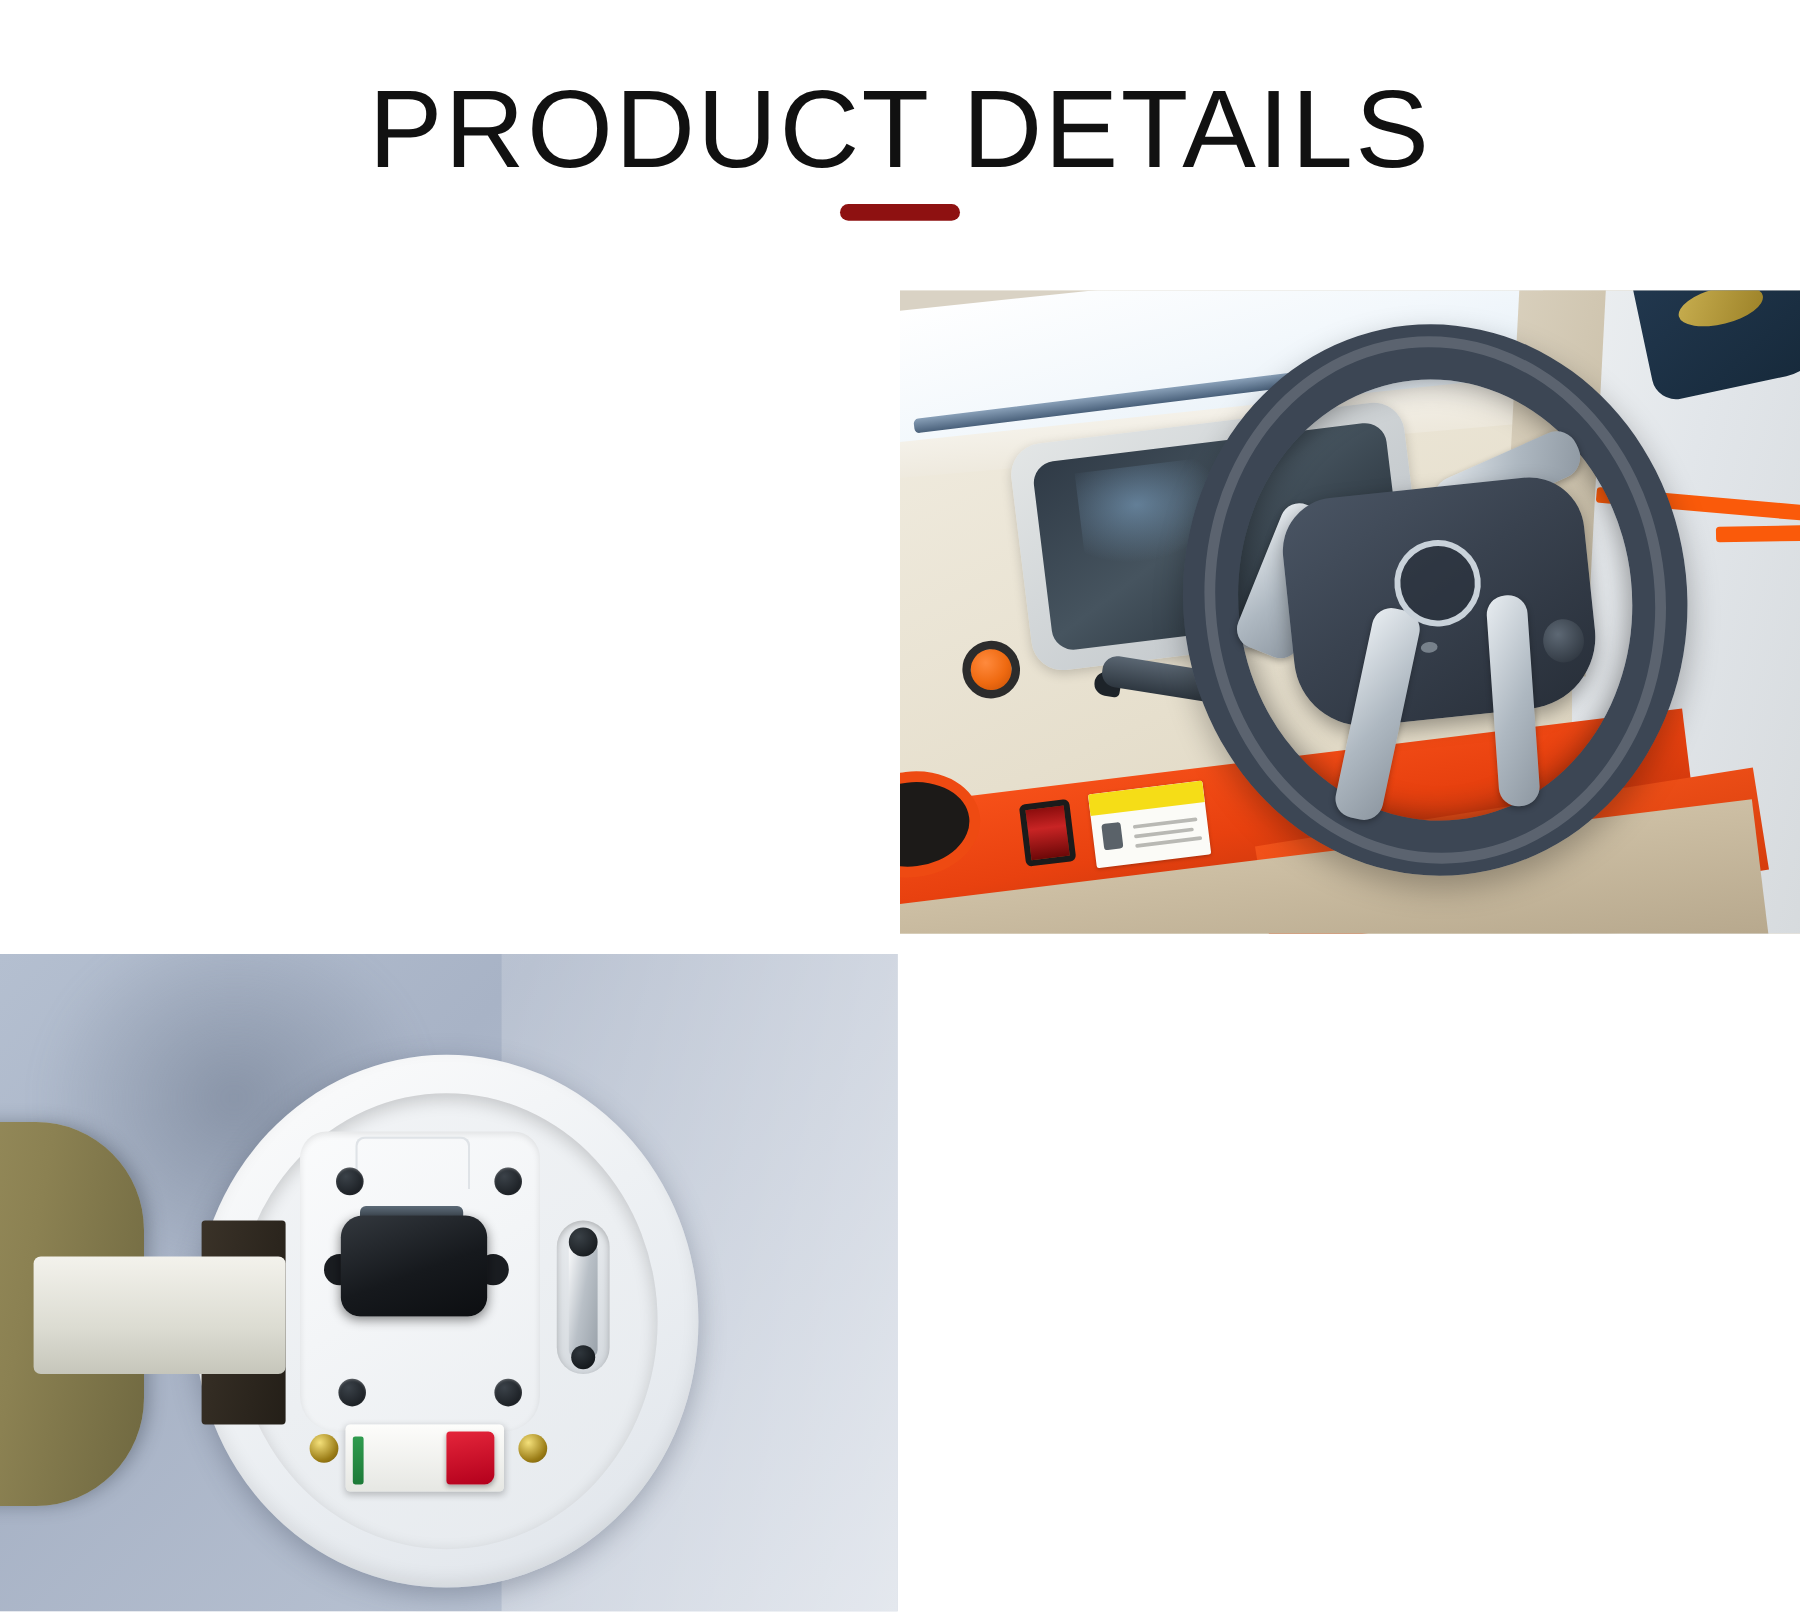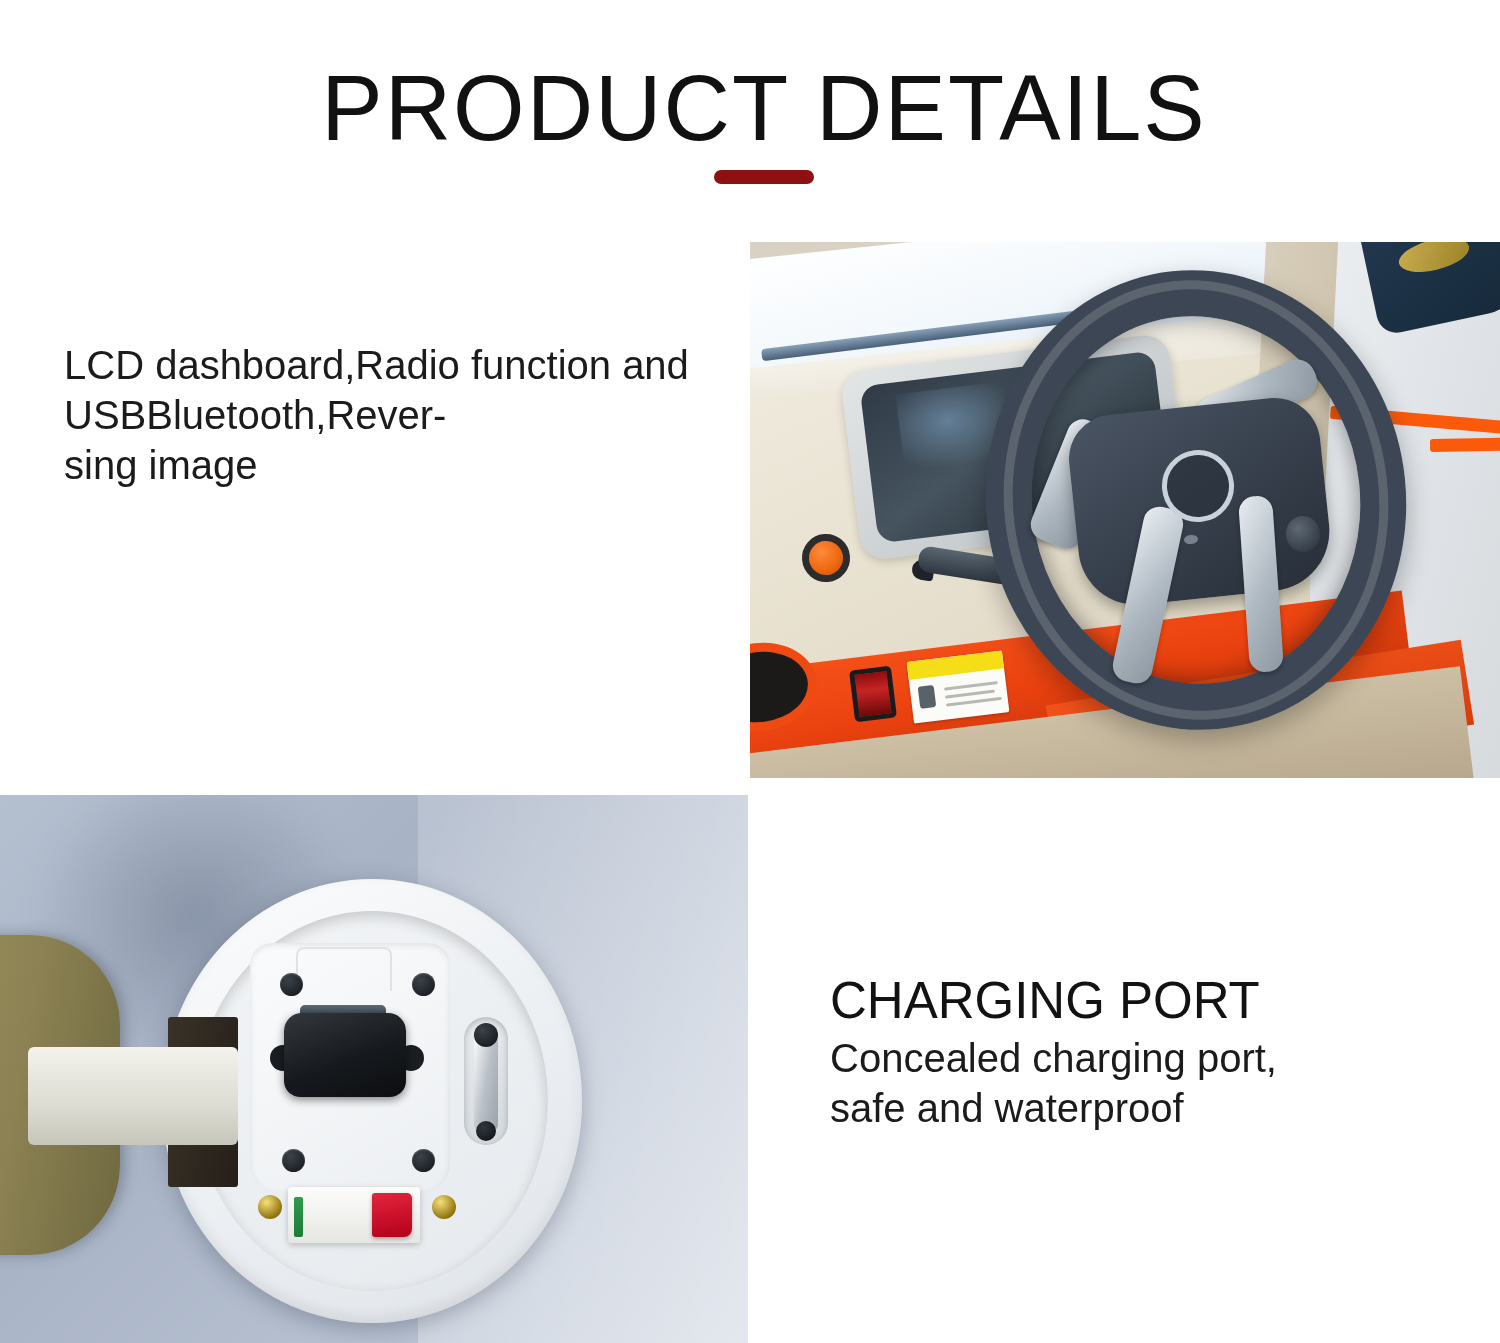--- a/index.html
+++ b/index.html
@@ -2,21 +2,21 @@
 <html><head>
 <meta charset="utf-8">
 <style>
   * { margin:0; padding:0; box-sizing:border-box; }
   html,body { width:1500px; height:1343px; background:#ffffff;
     font-family:"Liberation Sans", sans-serif; overflow:hidden; }
 
   .page { position:relative; width:1500px; height:1343px; background:#fff; }
 
   
-  .header { position:absolute; left:14px; top:0; width:1240px; height:242px; }
+  .header { position:absolute; left:0; top:0; width:1240px; height:242px; }
   .page-title {
     position:absolute; left:0; top:62px; width:1500px; text-align:center;
     font-size:92px; font-weight:400; letter-spacing:2px; color:#111;
     line-height:1.0;
   }
   .title-underline {
     position:absolute; left:700px; top:170px; width:100px; height:14px;
     background:#8e1111; border-radius:7px;
   }
 
@@ -420,23 +420,16 @@
     </div>
     <div class="ch-breaker-brand"></div>
     <div class="ch-breaker-toggle"></div>
 
     <div class="ch-hinge-shadow"></div>
     <div class="ch-flap"></div>
     <div class="ch-hinge"></div>
   </div>
 
   <div class="block-interiors">
-    <div class="feature-body">LCD dashboard,Radio function and USBBluetooth,Rever-
-sing image</div>
   </div>
 
-  <div class="block-charging">
-    <div class="feature-heading">CHARGING PORT</div>
-    <div class="feature-body">Concealed charging port,
-safe and waterproof</div>
-  </div>
 
 </div>
 
 </body></html>

